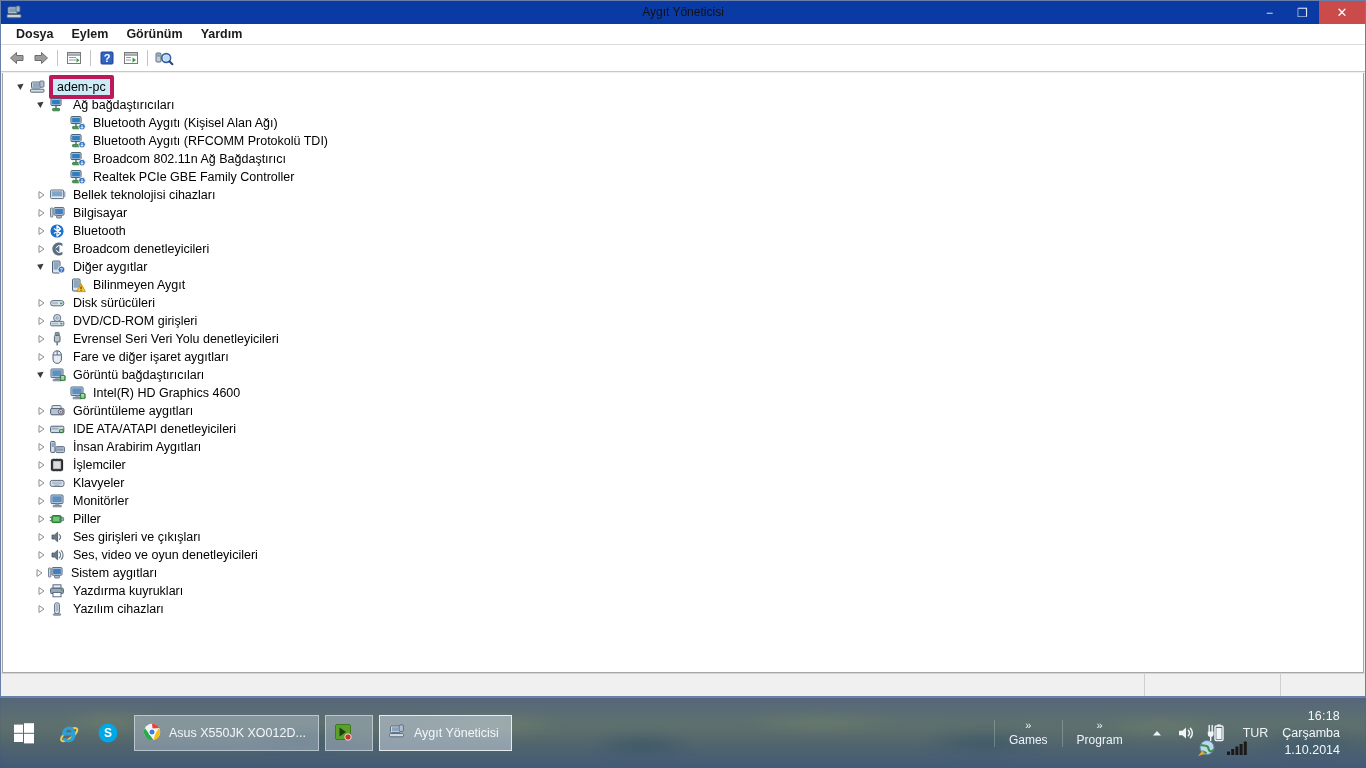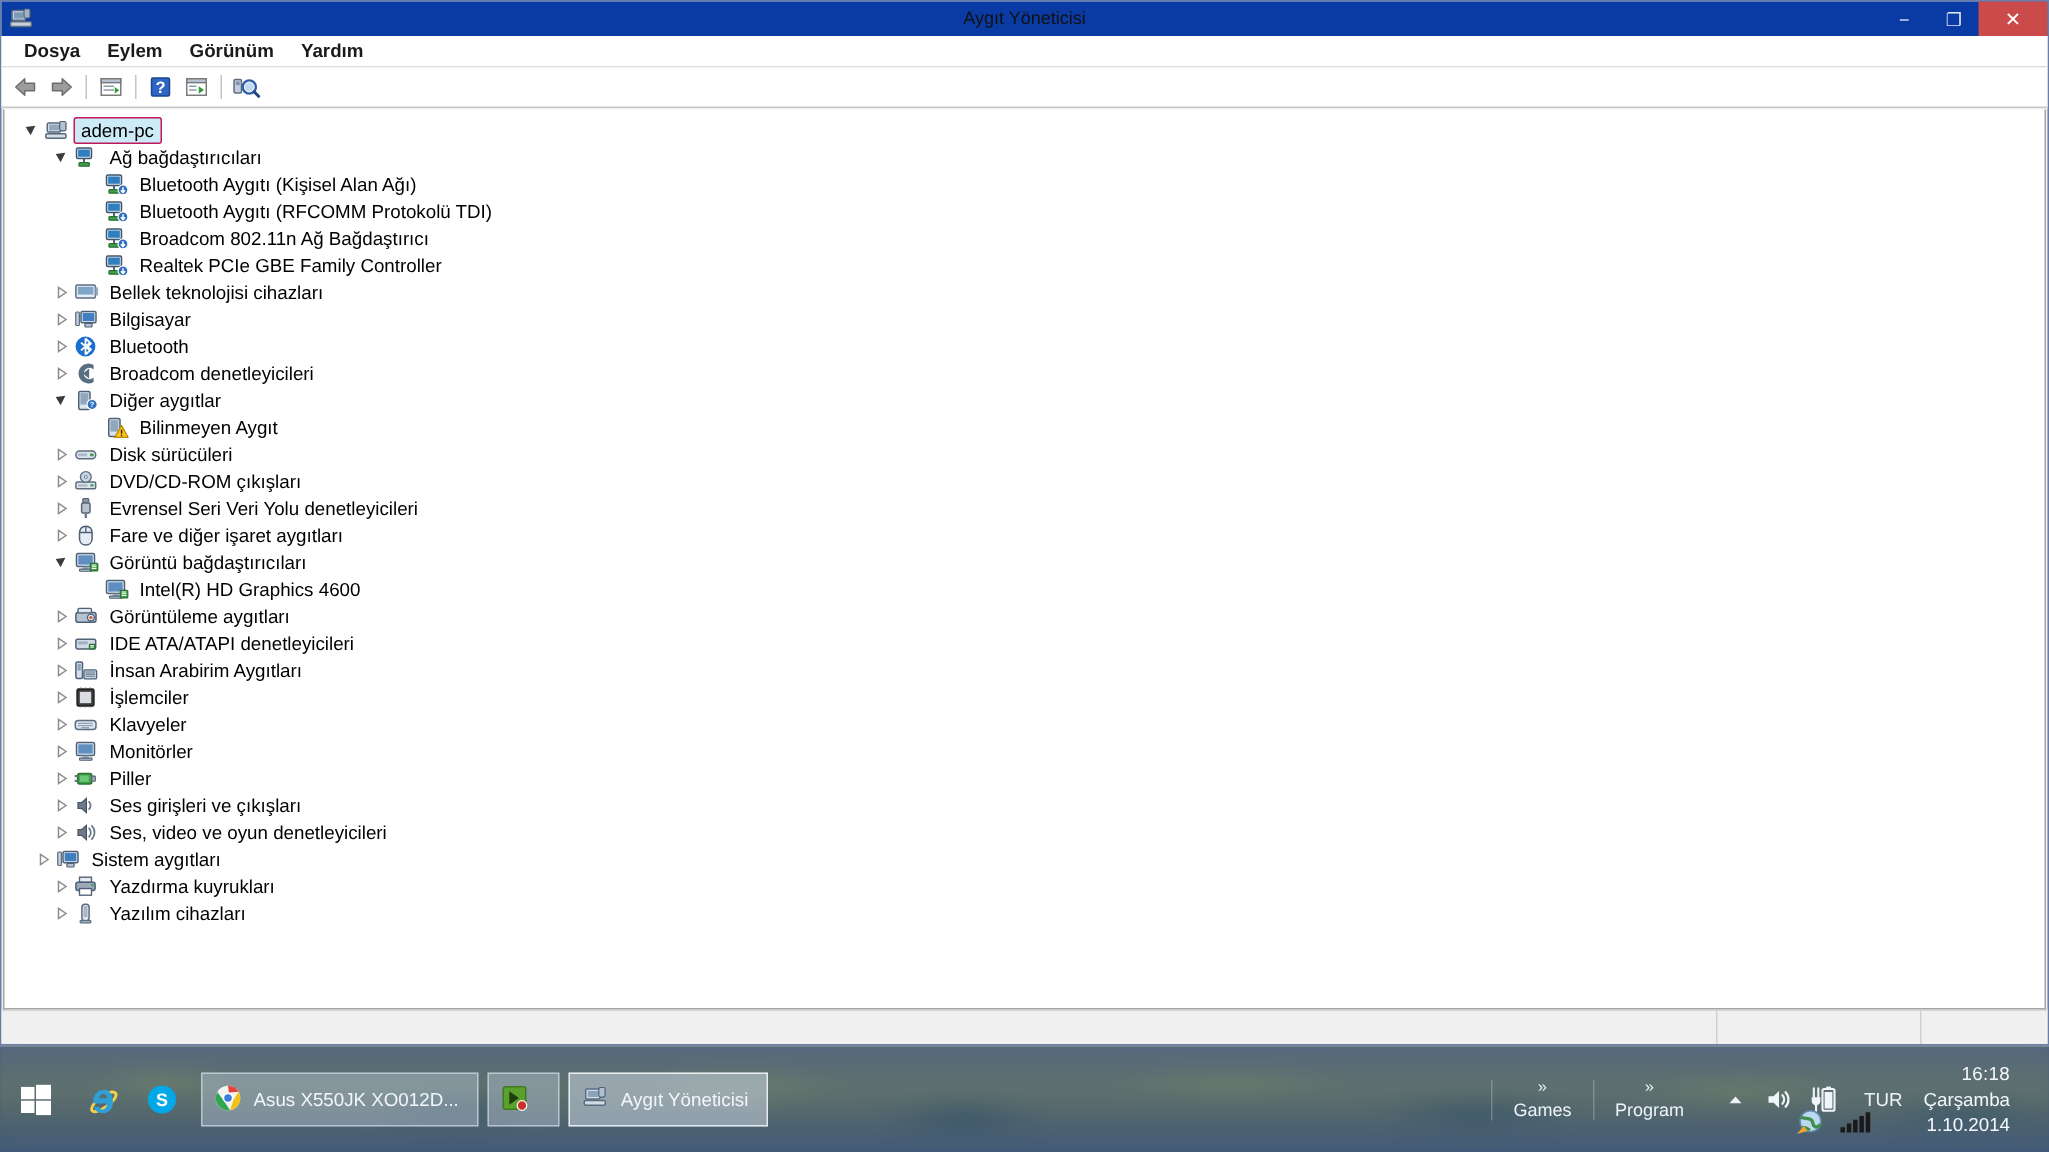--- a/index.html
+++ b/index.html
@@ -165,21 +165,21 @@
     margin-right: 4px;
     flex: 0 0 18px;
     position: relative;
   }
   .node-label {
     line-height: 16px;
     padding: 0 2px;
   }
   .node.selected .node-label {
     background: #cdeaf7;
-    border: 1px solid #be185d;
+    border: 4px solid #be185d;
     border-radius: 2px;
     padding: 0 4px;
     margin-left: -2px;
   }
 
   
   #statusbar {
     height: 22px;
     background: #f0f0f0;
     border-top: 1px solid #d6d6d6;
@@ -538,21 +538,21 @@
               <path d="M3 1.6 L8 5 L3 8.4 Z" fill="none" stroke="#8d8d8d" stroke-width="1"></path>
             </svg>
           </span>
     <span class="node-icon"><svg width="18" height="16" viewBox="0 0 18 16">
       <rect x="1.6" y="8.4" width="13.2" height="4.4" rx="1" fill="#dde4ec" stroke="#5a6c80" stroke-width="1"></rect>
       <rect x="3" y="9.8" width="6.4" height="1.6" fill="#aebaca"></rect>
       <rect x="11.2" y="9.8" width="2.2" height="1.6" rx=".4" fill="#3fa14a"></rect>
       <circle cx="8.2" cy="5" r="3.6" fill="#c9d6e4" stroke="#5a6c80" stroke-width=".9"></circle>
       <circle cx="8.2" cy="5" r="1" fill="#ffffff" stroke="#5a6c80" stroke-width=".6"></circle>
             </svg></span>
-    <span class="node-label">DVD/CD-ROM çıkışları</span>
+    <span class="node-label">DVD/CD-ROM girişleri</span>
   </div>
         <div class="node" style="padding-left:30px">
     <span class="twisty">
             <svg width="10" height="10" viewBox="0 0 10 10">
               <path d="M3 1.6 L8 5 L3 8.4 Z" fill="none" stroke="#8d8d8d" stroke-width="1"></path>
             </svg>
           </span>
     <span class="node-icon"><svg width="18" height="16" viewBox="0 0 18 16">
       <rect x="6.2" y="1.4" width="4" height="3" rx=".6" fill="#8c98a6" stroke="#5a6573" stroke-width=".8"></rect>
       <rect x="5.4" y="4.4" width="5.6" height="6.6" rx="1" fill="#b9c3cf" stroke="#5a6573" stroke-width="1"></rect>
@@ -716,21 +716,21 @@
             <svg width="10" height="10" viewBox="0 0 10 10">
               <path d="M3 1.6 L8 5 L3 8.4 Z" fill="none" stroke="#8d8d8d" stroke-width="1"></path>
             </svg>
           </span>
     <span class="node-icon"><svg width="18" height="16" viewBox="0 0 18 16">
       <path d="M3 6 L5.6 6 L8.6 3.2 L8.6 12.8 L5.6 10 L3 10 Z" fill="#6b7a8a" stroke="#46535f" stroke-width=".8"></path>
       <path d="M10.4 5.2 A4 4 0 0 1 10.4 10.8 M12.3 3.6 A6.4 6.4 0 0 1 12.3 12.4" fill="none" stroke="#6b7a8a" stroke-width="1.2" stroke-linecap="round"></path>
             </svg></span>
     <span class="node-label">Ses, video ve oyun denetleyicileri</span>
   </div>
-        <div class="node" style="padding-left:18px">
+        <div class="node" style="padding-left:28px">
     <span class="twisty">
             <svg width="10" height="10" viewBox="0 0 10 10">
               <path d="M3 1.6 L8 5 L3 8.4 Z" fill="none" stroke="#8d8d8d" stroke-width="1"></path>
             </svg>
           </span>
     <span class="node-icon"><svg width="18" height="16" viewBox="0 0 18 16">
       <rect x="1.5" y="3" width="2.4" height="9" rx=".6" fill="#c9d3de" stroke="#56687c" stroke-width=".8"></rect>
       <rect x="5" y="2.6" width="10" height="7.6" rx="1" fill="#e2e9f1" stroke="#4d6076" stroke-width="1"></rect>
       <rect x="6.1" y="3.7" width="7.8" height="5.4" fill="#3f7fc0"></rect>
       <rect x="7.6" y="10.6" width="4.8" height="2.4" rx=".6" fill="#b6c2d0" stroke="#4d6076" stroke-width=".8"></rect>

